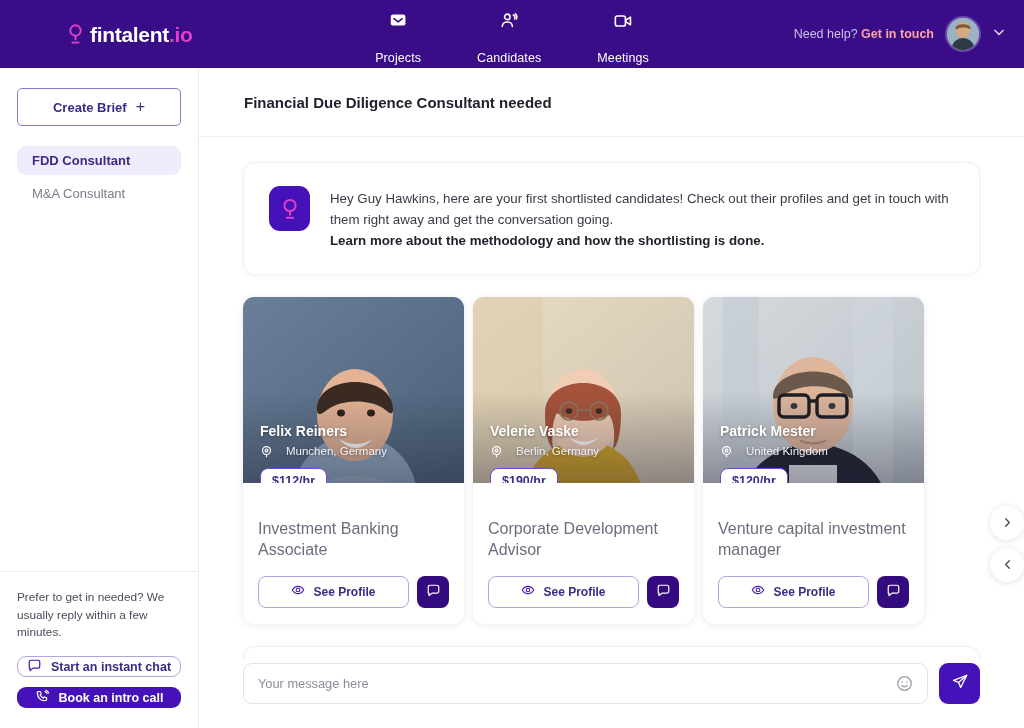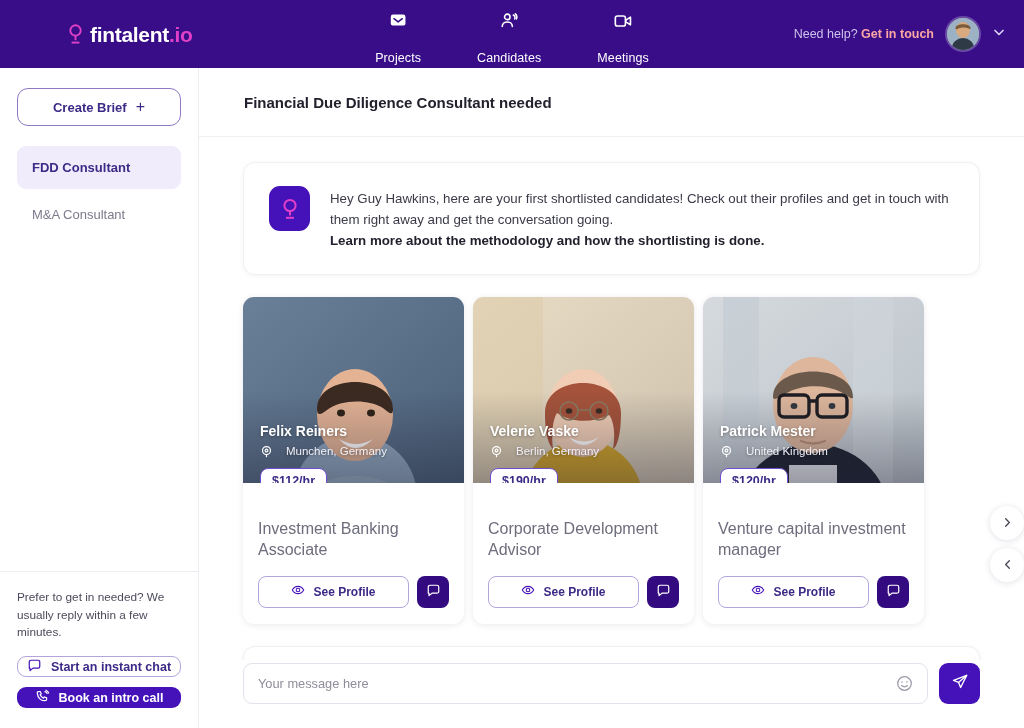--- a/index.html
+++ b/index.html
@@ -66,31 +66,31 @@
   .sidebar {
     width: 199px; min-width: 199px;
     background: #ffffff;
     border-right: 1px solid #ececf2;
     display: flex; flex-direction: column;
     position: relative;
   }
   .sidebar-top { padding: 20px 17px 0 17px; }
   .create-brief {
     width: 100%; height: 38px;
-    border: 1.3px solid #8f7ac4; border-radius: 11px;
+    border: 1.3px solid #8f7ac4; border-radius: 5px;
     background: #fff; color: #3d2a86;
     font-size: 13px; font-weight: 700;
     display: flex; align-items: center; justify-content: center; gap: 9px;
     cursor: pointer;
     font-family: inherit;
   }
   .create-brief .plus { font-size: 16px; font-weight: 400; line-height: 1; }
   .proj-list { margin-top: 20px; display: flex; flex-direction: column; gap: 4px; }
   .proj-item {
-    height: 43px; border-radius: 9px;
+    height: 29px; border-radius: 9px;
     display: flex; align-items: center;
     padding: 0 15px;
     font-size: 13px; color: #7b7b8c;
     cursor: pointer;
   }
   .proj-item.active {
     background: #f0ecfb; color: #3d2a86; font-weight: 700;
   }
   .sidebar-bottom {
     margin-top: auto;

